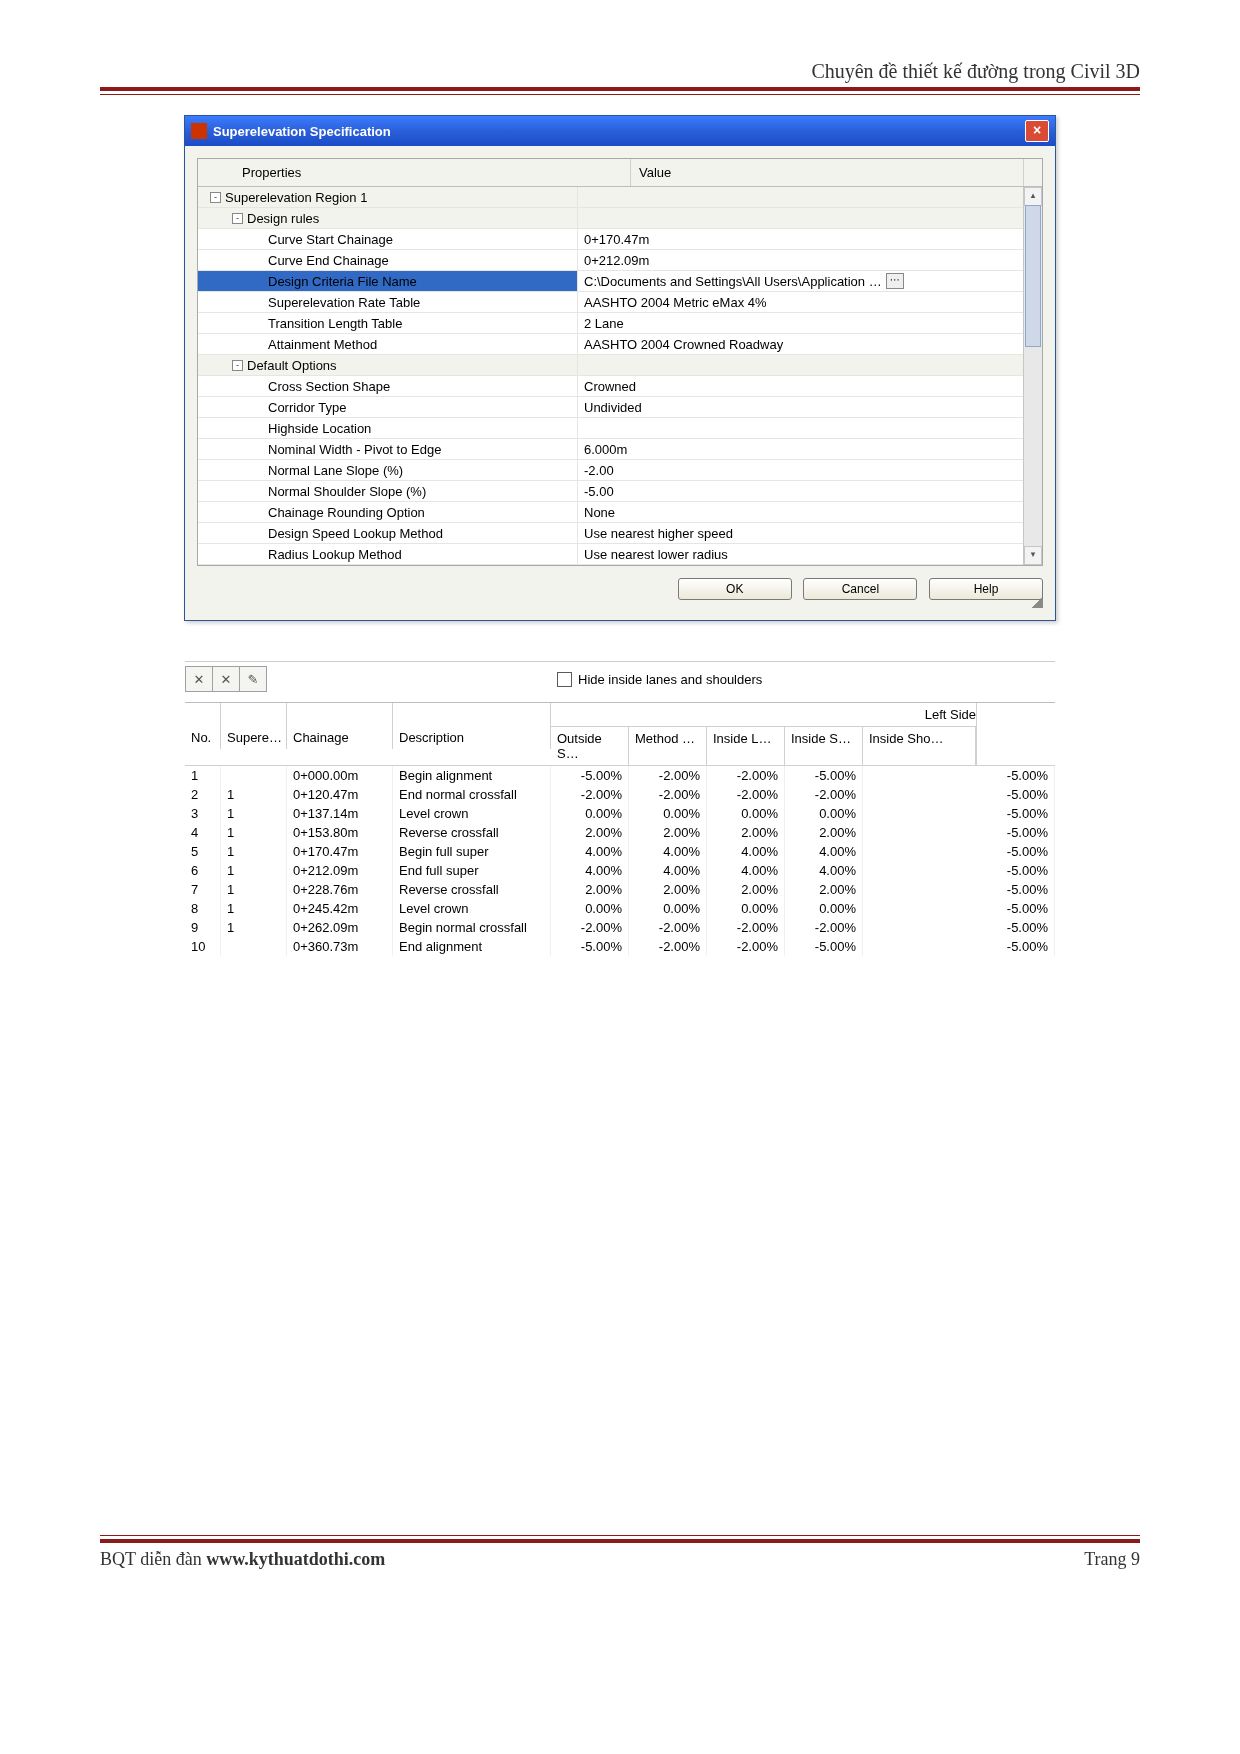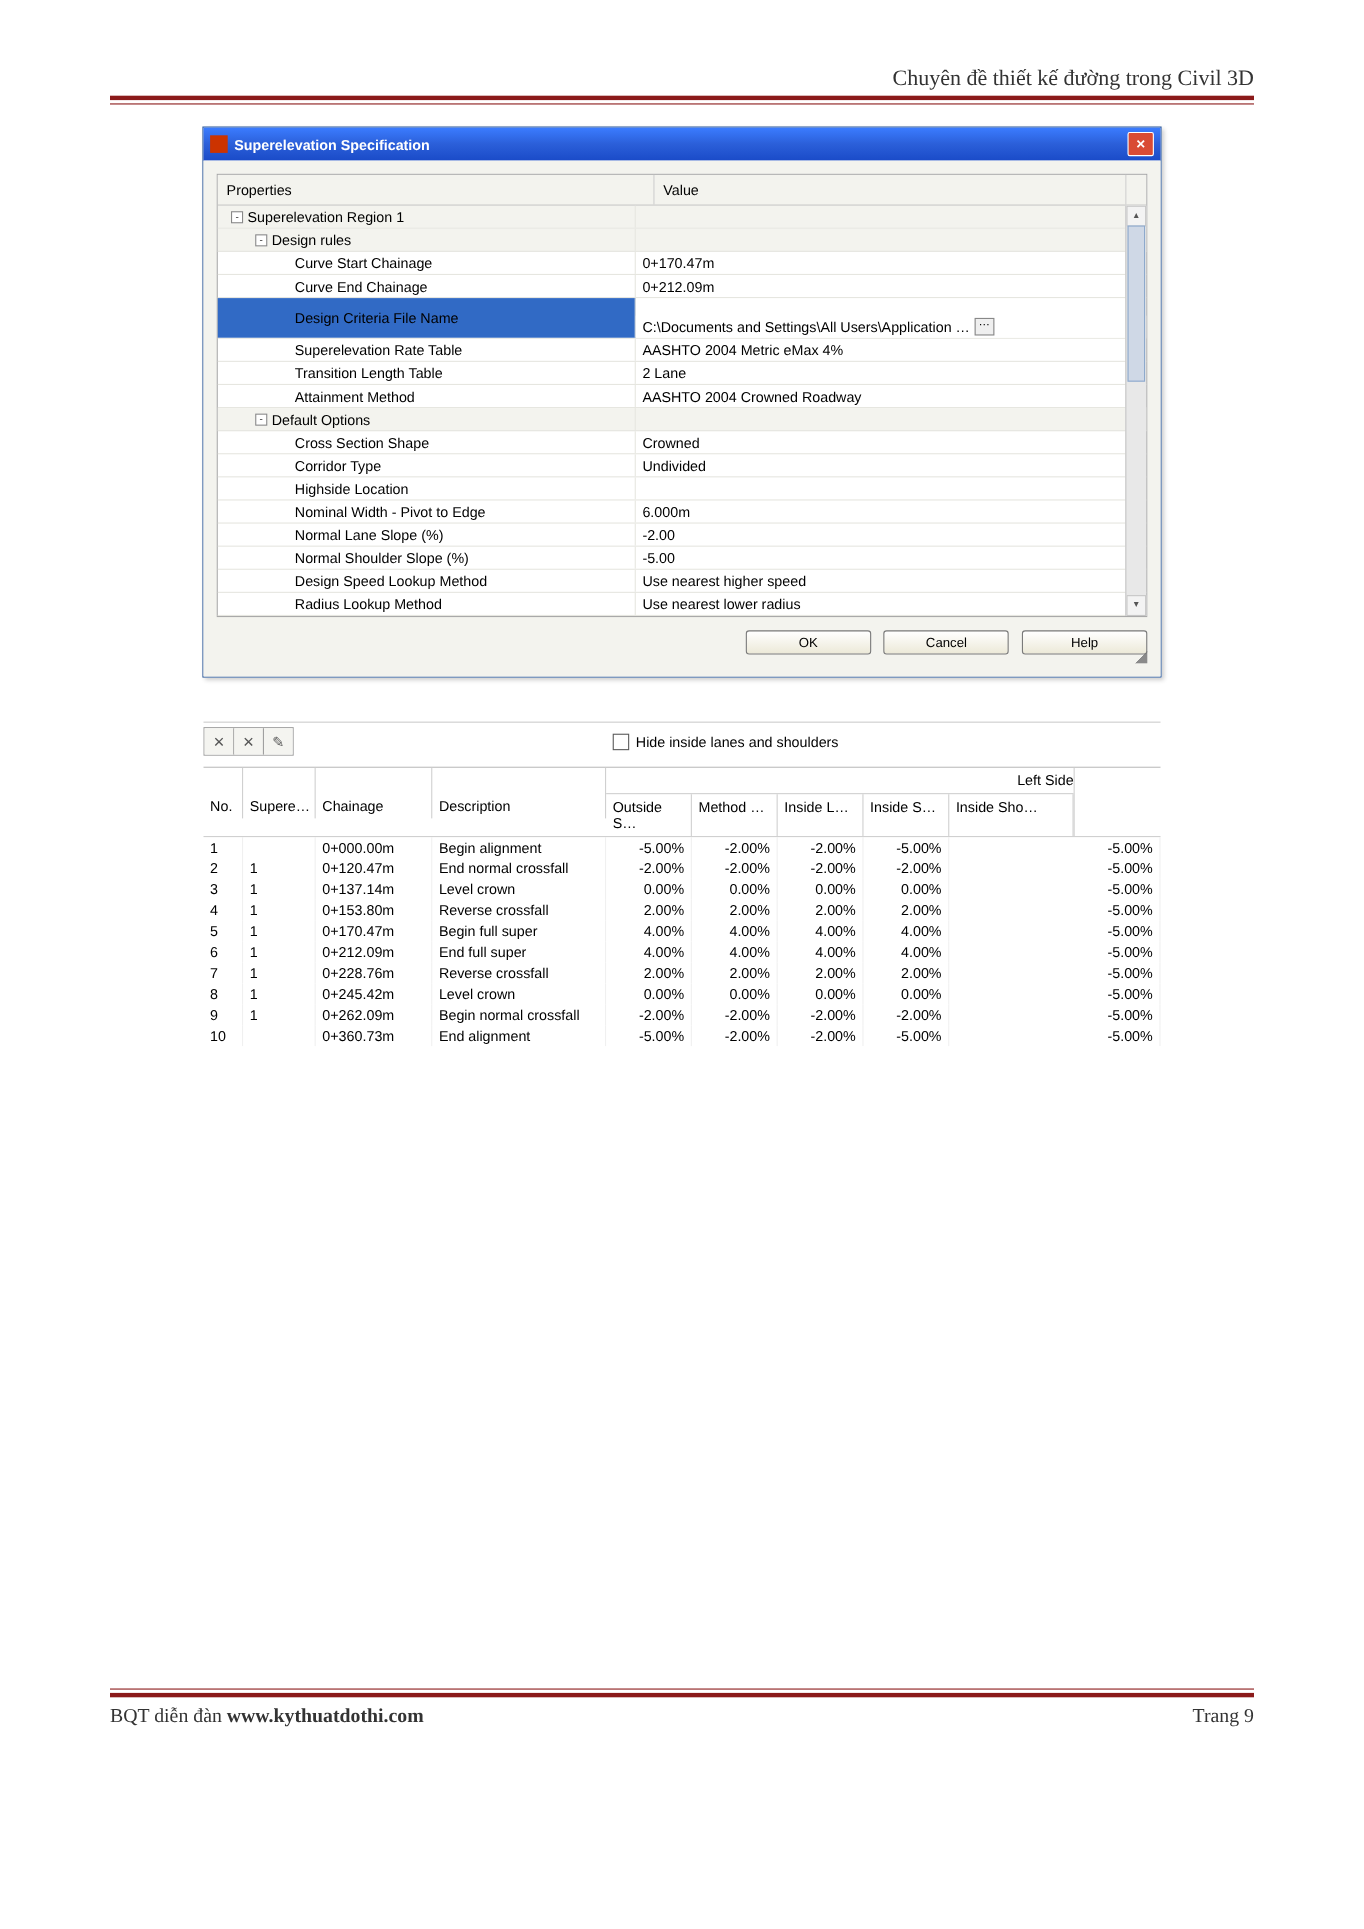--- a/index.html
+++ b/index.html
@@ -90,20 +90,21 @@
   }
   .propgrid-head {
     display: flex;
     background: #f3f3ee;
     border-bottom: 1px solid #bdbdbd;
   }
   .propgrid-head .col-prop {
     width: 380px;
     padding: 6px 8px;
     border-right: 1px solid #d0d0d0;
+    margin-left: 36px;
   }
   .propgrid-head .col-val {
     flex: 1;
     padding: 6px 8px;
     border-right: 1px solid #d0d0d0;
   }
   .propgrid-head .col-sb { width: 18px; }
   .propgrid-rows {
     position: relative;
   }
@@ -296,21 +297,21 @@
                 <div class="cell-val" style="padding-right: 22px;">
                   <span>0+212.09m</span>
                 </div>
               </div>
               <div class="prop-row selected">
                 <div class="cell-prop">
                   <span class="tree-indent" style="width: 52px;"></span>
                   <span style="width: 14px; display: inline-block;"></span>
                   <span>Design Criteria File Name</span>
                 </div>
-                <div class="cell-val" style="padding-right: 22px; margin-top: 16px;">
+                <div class="cell-val" style="padding-right: 22px;">
                   <span>C:\Documents and Settings\All Users\Application …</span>
                   <span class="dotbtn">⋯</span>
                 </div>
               </div>
               <div class="prop-row">
                 <div class="cell-prop">
                   <span class="tree-indent" style="width: 52px;"></span>
                   <span style="width: 14px; display: inline-block;"></span>
                   <span>Superelevation Rate Table</span>
                 </div>
@@ -399,20 +400,30 @@
                 </div>
               </div>
               <div class="prop-row">
                 <div class="cell-prop">
                   <span class="tree-indent" style="width: 52px;"></span>
                   <span style="width: 14px; display: inline-block;"></span>
                   <span>Normal Shoulder Slope (%)</span>
                 </div>
                 <div class="cell-val" style="padding-right: 22px;">
                   <span>-5.00</span>
+                </div>
+              </div>
+              <div class="prop-row">
+                <div class="cell-prop">
+                  <span class="tree-indent" style="width: 52px;"></span>
+                  <span style="width: 14px; display: inline-block;"></span>
+                  <span>Chainage Rounding Option</span>
+                </div>
+                <div class="cell-val" style="padding-right: 22px;">
+                  <span>None</span>
                 </div>
               </div>
               <div class="prop-row">
                 <div class="cell-prop">
                   <span class="tree-indent" style="width: 52px;"></span>
                   <span style="width: 14px; display: inline-block;"></span>
                   <span>Design Speed Lookup Method</span>
                 </div>
                 <div class="cell-val" style="padding-right: 22px;">
                   <span>Use nearest higher speed</span>

